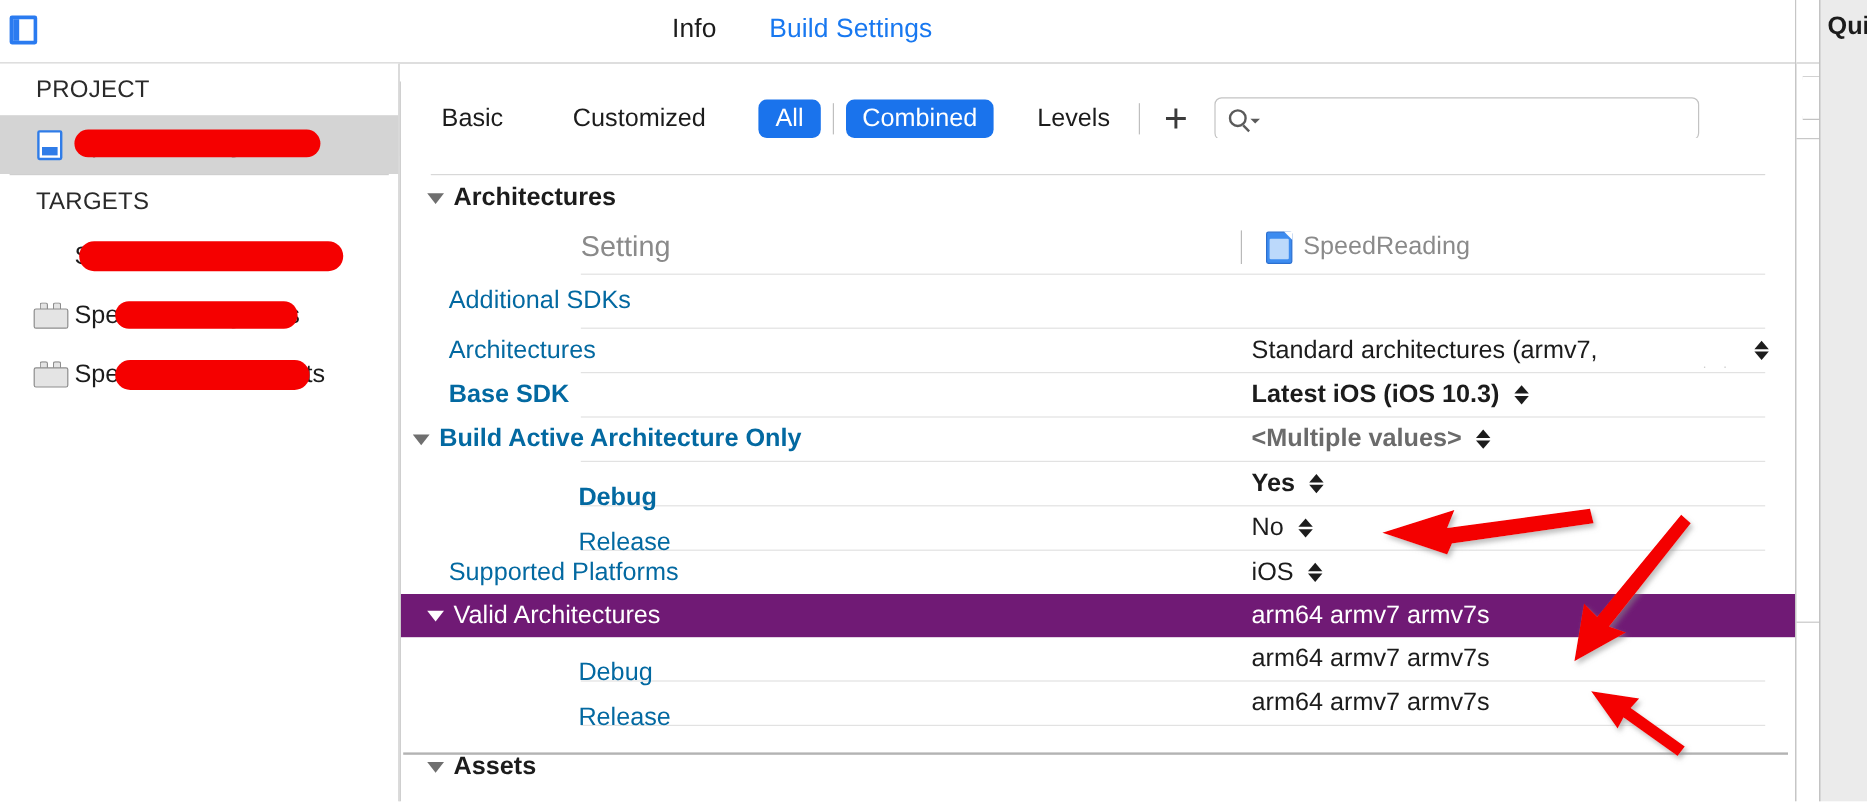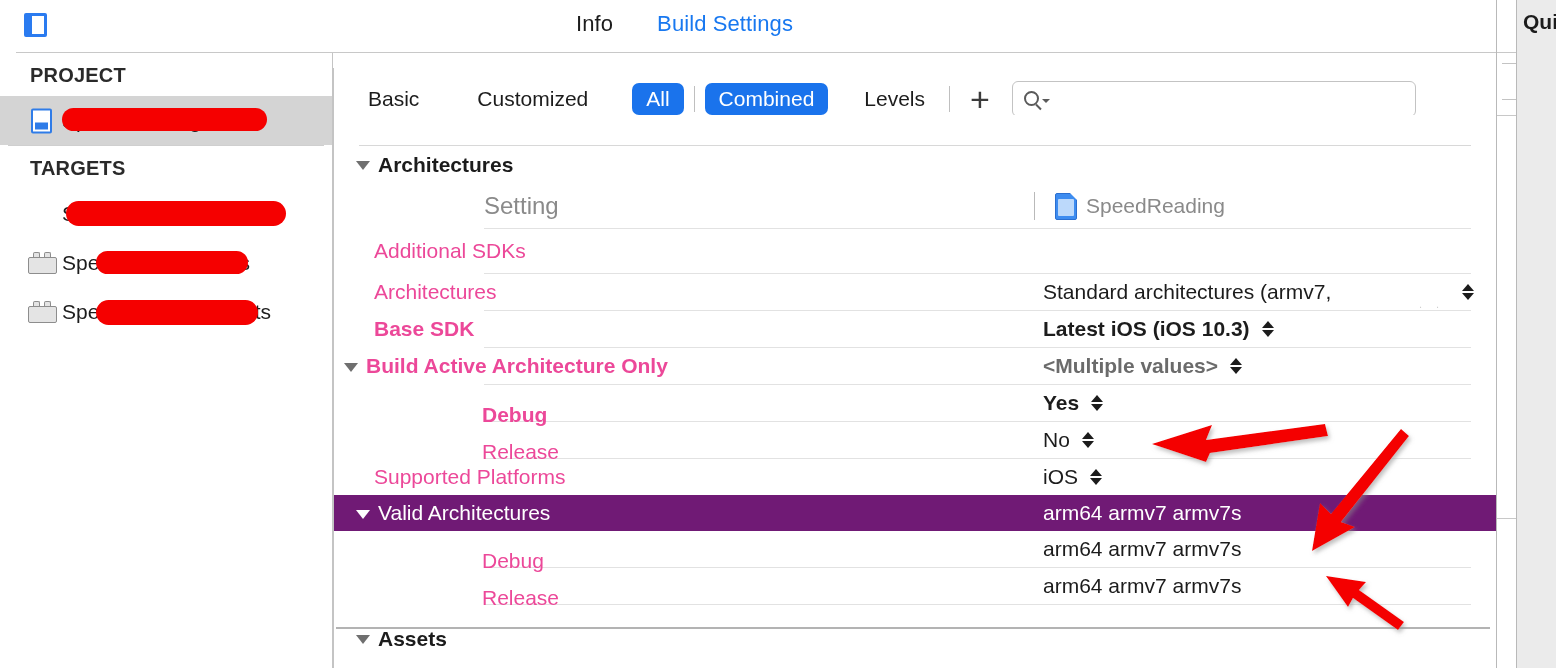--- a/index.html
+++ b/index.html
@@ -7,21 +7,21 @@
     width: 1556px; height: 668px;
     font-family: "Liberation Sans", sans-serif;
     background: #ffffff;
     overflow: hidden;
     -webkit-font-smoothing: antialiased;
   }
   #app { position: relative; width: 1556px; height: 668px; }
 
   
   #topbar {
-    position: absolute; left: 16px; top: 0; width: 1496px; height: 53px;
+    position: absolute; left: 0; top: 0; width: 1496px; height: 53px;
     background: #ffffff;
     border-bottom: 1px solid #c8c8c8;
   }
   #navtoggle {
     position: absolute; left: 7px; top: 11px;
     width: 25px; height: 27px;
     display: flex; align-items: center; justify-content: center;
   }
   .panel-icon { width: 23px; height: 24px; position: relative; }
   .panel-icon .frame {
@@ -87,21 +87,21 @@
     font-size: 19px; color: #9a9a9a; margin-left: 5px;
   }
 
   
   #sidebar {
     position: absolute; left: 0; top: 53px; width: 333px; height: 615px;
     background: #ffffff; border-right: 1px solid #c4c4c4;
     overflow: hidden;
   }
   .group-title {
-    font-size: 20px; font-weight: bold; color: #2a2a2a;
+    font-size: 20px; font-weight: normal; color: #2a2a2a;
     padding: 11px 0 9px 30px; letter-spacing: .2px;
   }
   .side-row {
     height: 49px; display: flex; align-items: center;
     padding-left: 62px; position: relative; cursor: default;
   }
   .side-row.selected { background: #d4d4d4; }
   .side-row .label {
     font-size: 21px; color: #1c1c1c; white-space: nowrap;
   }
@@ -151,21 +151,21 @@
     border-left: 1px solid #c4c4c4;
   }
   .tbl-topline {
     height: 1px; background: #d8d8d8; margin: 30px 25px 0 25px;
   }
   .row {
     display: flex; align-items: center; height: 36px;
     position: relative; cursor: default;
   }
   .row .name {
-    flex: none; width: 700px; font-size: 21px; color: #ec4899;
+    flex: none; width: 700px; font-size: 21px; color: #0369a1;
     white-space: nowrap; overflow: hidden; position: relative;
     padding-left: 22px;
   }
   .row .val {
     flex: 1; font-size: 21px; color: #1c1c1c; white-space: nowrap;
     display: flex; align-items: center; gap: 6px;
     padding-left: 9px; overflow: hidden;
   }
   .row.bold .name, .row.bold .val { font-weight: bold; }
   .row.selected { background: #701a75; }

